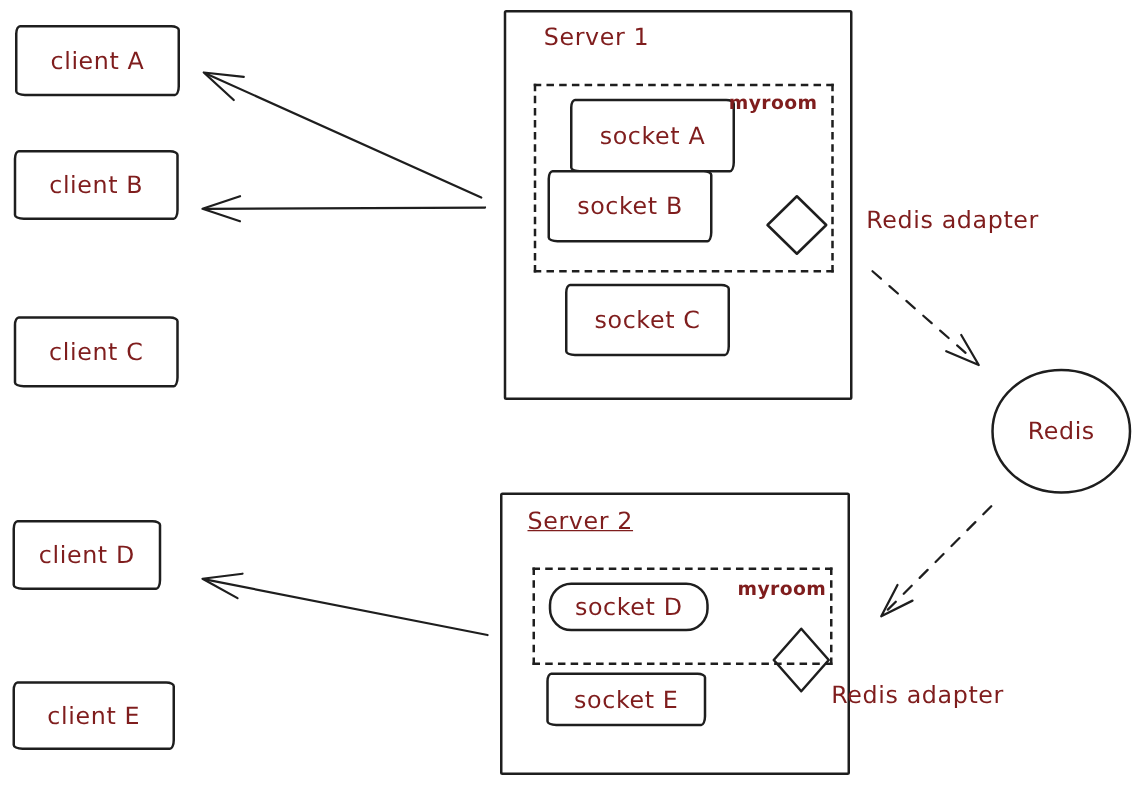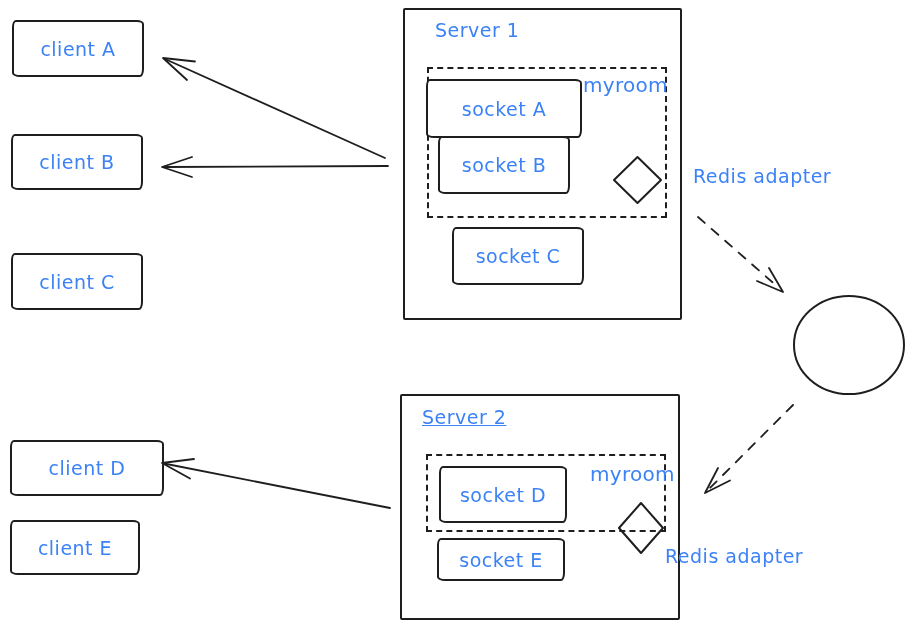--- a/index.html
+++ b/index.html
@@ -2,21 +2,21 @@
 <html><head>
 <meta charset="utf-8">
 <style>
   html, body { margin: 0; padding: 0; background: #ffffff; }
   .canvas {
     position: relative;
     width: 913px;
     height: 629px;
     background: #ffffff;
     font-family: "DejaVu Sans", "Liberation Sans", sans-serif;
-    color: #3b82f6;
+    color: #7f1d1d;
     overflow: hidden;
   }
   .box {
     position: absolute;
     border: 2px solid #1e1e1e;
     background: #ffffff;
     display: flex;
     align-items: center;
     justify-content: center;
     font-size: 19px;
@@ -31,22 +31,22 @@
     box-sizing: border-box;
   }
   .lbl {
     position: absolute;
     font-size: 19px;
     letter-spacing: 0.5px;
     white-space: nowrap;
     line-height: 1.1;
   }
   .lbl.small {
-    font-size: 20px;
-    font-weight: 400;
+    font-size: 15px;
+    font-weight: 700;
     letter-spacing: 0.3px;
     text-align: right;
   }
   .svg-layer {
     position: absolute;
     left: 0; top: 0;
     width: 913px; height: 629px;
     pointer-events: none;
   }
   .svg-layer * { vector-effect: non-scaling-stroke; }
@@ -61,47 +61,47 @@
 <body>
 
 <div class="canvas">
 
   <div class="box" style="left:403px; top:8px; width:279px; height:312px; justify-content:flex-start; align-items:flex-start; border-radius:2px;"></div>
   <div class="box" style="left:400px; top:394px; width:280px; height:226px; border-radius:2px;"></div>
 
   <div class="box" style="left:12px; top:20px; width:132px; height:57px;">
     <span>client A</span>
   </div>
-  <div class="box" style="left:11px; top:134px; width:132px; height:56px;text-align:right;">
+  <div class="box" style="left:11px; top:120px; width:132px; height:56px;text-align:right;">
     <span>client B</span>
   </div>
   <div class="box" style="left:11px; top:253px; width:132px; height:57px;align-items:center;">
     <span>client C</span>
   </div>
-  <div class="box" style="left:10px; top:440px; width:154px; height:56px;">
+  <div class="box" style="left:10px; top:416px; width:119px; height:56px;">
     <span>client D</span>
   </div>
-  <div class="box" style="left:10px; top:520px; width:130px; height:55px;">
+  <div class="box" style="left:10px; top:545px; width:130px; height:55px;">
     <span>client E</span>
   </div>
 
   <div class="room" style="left:427px; top:67px; width:240px; height:151px;"></div>
   <div class="room" style="left:426px; top:454px; width:240px; height:78px;"></div>
 
-  <div class="box" style="left:426px; top:79px; width:156px; height:59px;">
+  <div class="box" style="left:456px; top:79px; width:132px; height:59px;">
     <span>socket A</span>
   </div>
   <div class="box" style="left:438px; top:136px; width:132px; height:58px;">
     <span>socket B</span>
   </div>
   <div class="box" style="left:452px; top:227px; width:132px; height:58px;">
     <span>socket C</span>
   </div>
 
-  <div class="box" style="left:439px; top:466px; width:128px; height:57px;">
+  <div class="box" style="left:439px; top:466px; width:128px; height:39px;border-radius:18px;">
     <span>socket D</span>
   </div>
   <div class="box" style="left:437px; top:538px; width:128px; height:43px;">
     <span>socket E</span>
   </div>
 
   <svg class="svg-layer" width="913" height="629" viewBox="0 0 913 629" fill="none" stroke="#1e1e1e" stroke-width="1.8" stroke-linecap="round" stroke-linejoin="round">
 
     <g>
       <line x1="385" y1="158" x2="165" y2="59"></line>
@@ -136,14 +136,17 @@
 
   <div class="lbl" style="left:435px; top:20px;">Server 1</div>
   <div class="lbl small" style="left:583px; top:74px;">myroom</div>
 
   <div class="lbl" style="left:422px; top:407px;text-decoration:underline;">Server 2</div>
   <div class="lbl small" style="left:590px; top:463px;">myroom</div>
 
   <div class="lbl" style="left:693px; top:166px;">Redis adapter</div>
   <div class="lbl" style="left:665px; top:546px;">Redis adapter</div>
 
+  <div class="redis-label-wrap">
+    <span class="lbl" style="position:static;">Redis</span>
+  </div>
 
 </div>
 
 </body></html>

